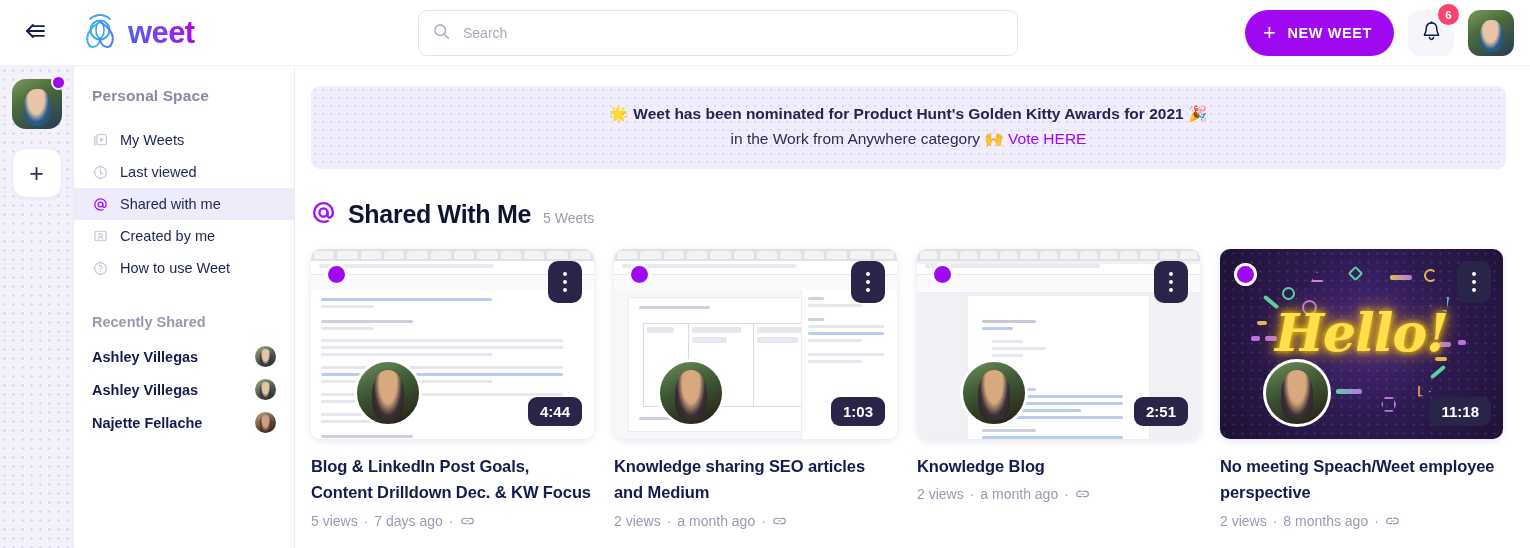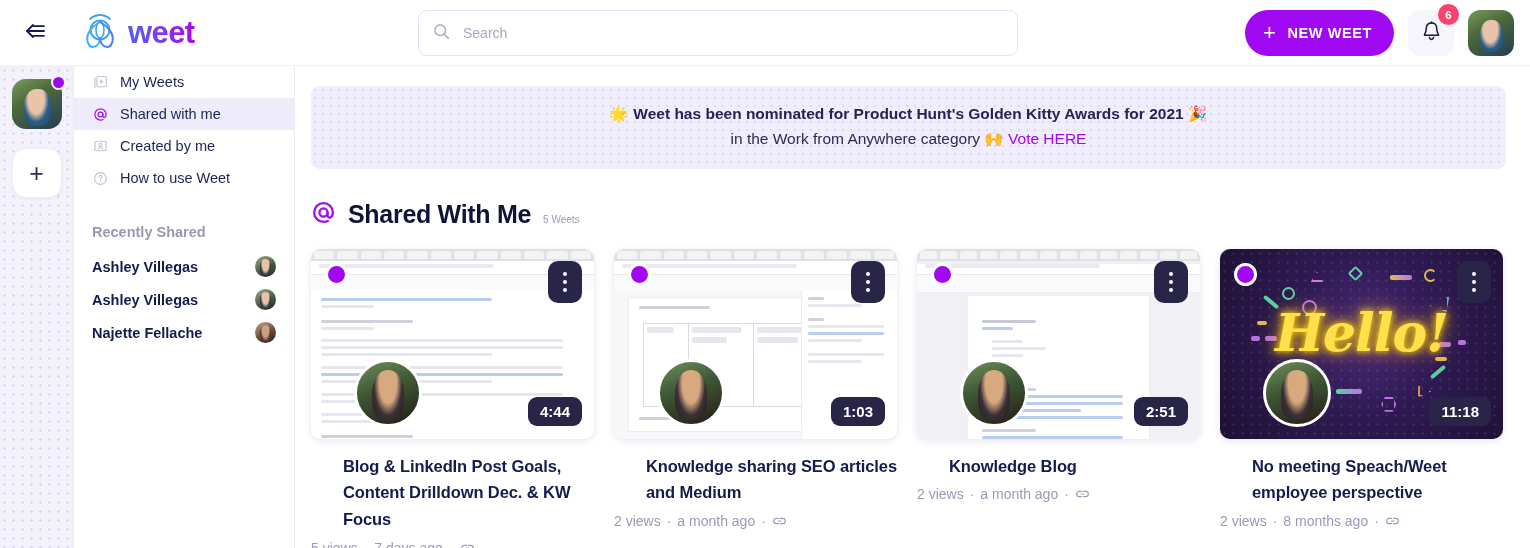--- a/index.html
+++ b/index.html
@@ -168,21 +168,21 @@
   .banner-line { font-size: 15.5px; font-weight: 700; color: #2a2250; line-height: 1.6; }
   .banner-line.second { font-weight: 400; color: #2f2a52; }
   .banner-link { color: #9f08f0; font-weight: 400; cursor: pointer; }
 
   .section-head {
     display: flex; align-items: baseline; gap: 12px;
     margin: 29px 0 0 16px;
   }
   .at-icon { font-size: 25px; color: #a10ff0; font-weight: 700; line-height: 1; transform: translateY(2px); }
   .section-title { font-size: 25px; font-weight: 800; color: #0f1437; letter-spacing: -.3px; }
-  .section-count { font-size: 10px; color: #9b99b5; font-weight: 500; }
+  .section-count { font-size: 14px; color: #9b99b5; font-weight: 500; }
 
   .cards {
     display: flex; gap: 20px; margin: 20px 0 0 16px;
   }
   .card { width: 283px; flex-shrink: 0; }
   .thumb {
     position: relative; width: 283px; height: 190px;
     border-radius: 10px; overflow: hidden;
     box-shadow: 0 2px 7px rgba(60,50,130,.13);
     cursor: pointer; background: #fff; padding-left: 12px;
@@ -251,21 +251,21 @@
   }
   .kebab i { width:4px; height:4px; border-radius:50%; background:#fff; display:block; }
   .duration {
     position:absolute; right: 12px; bottom: 13px;
     background: #282548; color:#fff;
     border-radius: 9px; padding: 6px 12px;
     font-size: 15px; font-weight: 700;
   }
   .card-title {
     margin-top: 14px; font-size: 16.5px; font-weight: 800;
-    color: #141b4d; line-height: 1.62; letter-spacing: -.1px; cursor: pointer; margin-left: 32px;
+    color: #141b4d; line-height: 1.62; letter-spacing: -.1px; cursor: pointer;
   }
   .card-meta {
     margin-top: 7px; font-size: 14px; color: #9b99b5;
     display:flex; align-items:center; gap: 6px;
   }
   .link-ic { color:#9b99b5; display:inline-flex; }
 </style>
 </head>
 <body>
 
@@ -336,32 +336,42 @@
       <div class="rail-avatar">
         <div class="photo"></div>
         <span class="rail-dot"></span>
       </div>
       <div class="rail-add">
         <span>+</span>
       </div>
     </div>
 
     <div class="sidebar">
+      <div class="space-title">Personal Space</div>
 
       <div class="nav-item">
         <span class="ic">
           <svg width="15" height="14" viewBox="0 0 16 15" fill="none">
             <rect x="4.2" y="1.6" width="10.2" height="11" rx="1.6" stroke="currentColor" stroke-width="1.3"></rect>
             <path d="M7.6 4.6 L11.4 7.1 L7.6 9.6 Z" fill="currentColor"></path>
             <path d="M2 3.4 V13.4" stroke="currentColor" stroke-width="1.3" stroke-linecap="round"></path>
           </svg>
         </span>
         <span>My Weets</span>
       </div>
 
+      <div class="nav-item">
+        <span class="ic">
+          <svg width="15" height="15" viewBox="0 0 16 16" fill="none">
+            <circle cx="8" cy="8" r="6.3" stroke="currentColor" stroke-width="1.3"></circle>
+            <path d="M8 4.4 V8.2 L10.5 9.8" stroke="currentColor" stroke-width="1.3" stroke-linecap="round" stroke-linejoin="round"></path>
+          </svg>
+        </span>
+        <span>Last viewed</span>
+      </div>
 
       <div class="nav-item active">
         <span class="ic">
           <svg width="15" height="15" viewBox="0 0 16 16" fill="none">
             <circle cx="8" cy="8" r="2.6" stroke="currentColor" stroke-width="1.3"></circle>
             <path d="M10.6 8 V9.6 C10.6 11 11.6 11.6 12.6 11 C13.6 10.4 14 9.2 14 8 C14 4.7 11.3 2 8 2 C4.7 2 2 4.7 2 8 C2 11.3 4.7 14 8 14 C9.1 14 10 13.8 10.8 13.4" stroke="currentColor" stroke-width="1.3" stroke-linecap="round" fill="none"></path>
           </svg>
         </span>
         <span>Shared with me</span>
       </div>

